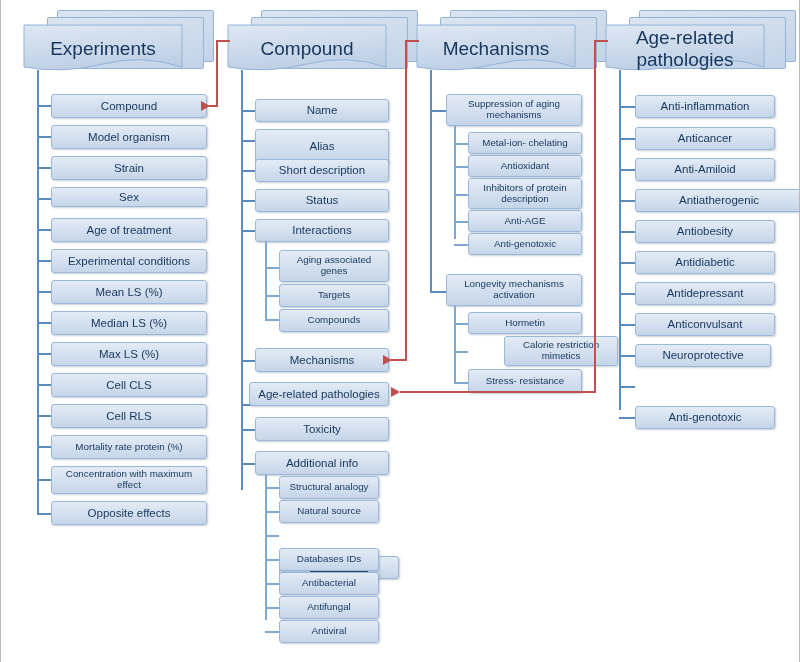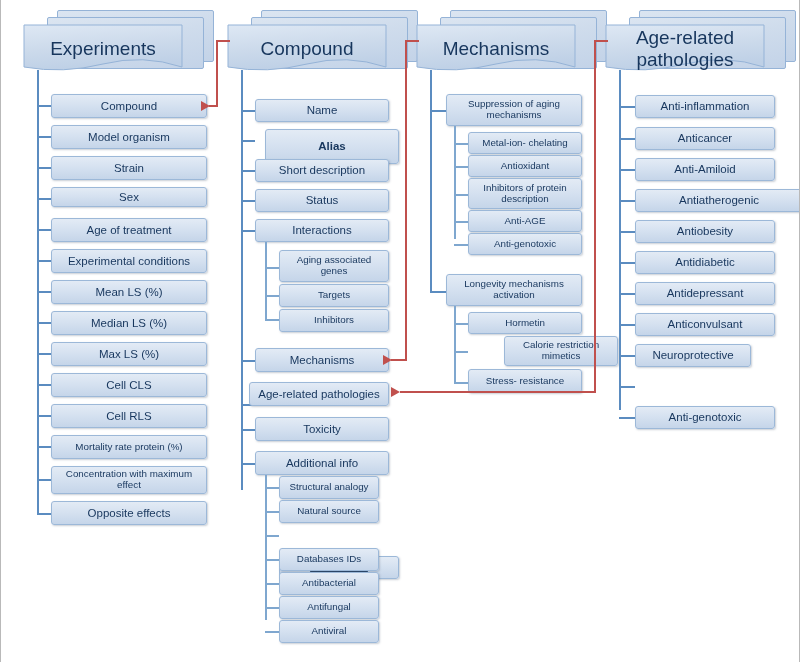--- a/index.html
+++ b/index.html
@@ -181,38 +181,38 @@
     </div>
     <div class="label" style="width:160px; height:54px; top:14px;">Compound</div>
   </div>
 
   <div class="ln v" style="left:240px; top:70px; height:420px;"></div>
 
   <div class="ln h" style="left:240px; top:110px; width:14px;"></div>
   <div class="box" style="left:254px; top:99px; width:134px; height:23px;">Name</div>
 
   <div class="ln h" style="left:240px; top:140px; width:14px;"></div>
-  <div class="box" style="left:264px; top:129px; width:134px; height:35px;font-weight:bold;">Alias</div>
+  <div class="box" style="left:254px; top:129px; width:134px; height:35px;">Alias</div>
 
   <div class="ln h" style="left:240px; top:170px; width:14px;"></div>
   <div class="box" style="left:254px; top:159px; width:134px; height:23px;">Short description</div>
 
   <div class="ln h" style="left:240px; top:200px; width:14px;"></div>
   <div class="box" style="left:254px; top:189px; width:134px; height:23px;">Status</div>
 
   <div class="ln h" style="left:240px; top:230px; width:14px;"></div>
   <div class="box" style="left:254px; top:219px; width:134px; height:23px;">Interactions</div>
 
   <div class="ln v2" style="left:264px; top:242px; height:77px;"></div>
   <div class="ln h2" style="left:264px; top:267px; width:14px;"></div>
   <div class="box small" style="left:278px; top:250px; width:110px; height:32px;">Aging associated genes</div>
   <div class="ln h2" style="left:264px; top:295px; width:14px;"></div>
   <div class="box small" style="left:278px; top:284px; width:110px; height:23px;">Targets</div>
   <div class="ln h2" style="left:264px; top:319px; width:14px;"></div>
-  <div class="box small" style="left:278px; top:309px; width:110px; height:23px;">Inhibitors</div>
+  <div class="box small" style="left:278px; top:309px; width:110px; height:23px;">Compounds</div>
 
   <div class="ln h" style="left:240px; top:360px; width:14px;"></div>
   <div class="box" style="left:254px; top:348px; width:134px; height:24px;">Mechanisms</div>
 
   <div class="ln h" style="left:240px; top:404px; width:14px;"></div>
   <div class="box" style="left:248px; top:382px; width:140px; height:24px;">Age-related pathologies</div>
 
   <div class="ln h" style="left:240px; top:429px; width:14px;"></div>
   <div class="box" style="left:254px; top:417px; width:134px; height:24px;">Toxicity</div>
 
@@ -326,21 +326,21 @@
   <div class="ln h" style="left:618px; top:262px; width:16px;"></div>
   <div class="box" style="left:634px; top:251px; width:140px; height:23px;">Antidiabetic</div>
 
   <div class="ln h" style="left:618px; top:293px; width:16px;"></div>
   <div class="box" style="left:634px; top:282px; width:140px; height:23px;">Antidepressant</div>
 
   <div class="ln h" style="left:618px; top:324px; width:16px;"></div>
   <div class="box" style="left:634px; top:313px; width:140px; height:23px;">Anticonvulsant</div>
 
   <div class="ln h" style="left:618px; top:355px; width:16px;"></div>
-  <div class="box" style="left:634px; top:344px; width:116px; height:23px;">Neuroprotective</div>
+  <div class="box" style="left:634px; top:344px; width:136px; height:23px;">Neuroprotective</div>
 
   <div class="ln h" style="left:618px; top:386px; width:16px;"></div>
 
   <div class="ln h" style="left:618px; top:417px; width:16px;"></div>
   <div class="box" style="left:634px; top:406px; width:140px; height:23px;">Anti-genotoxic</div>
 
   <div class="red h" style="left:215px; top:40px; width:14px;"></div>
   <div class="red v" style="left:215px; top:40px; height:66px;"></div>
   <div class="red h" style="left:208px; top:105px; width:9px;"></div>
   <div class="arrowhead" style="left:200px; top:101px; transform: rotate(180deg);"></div>

